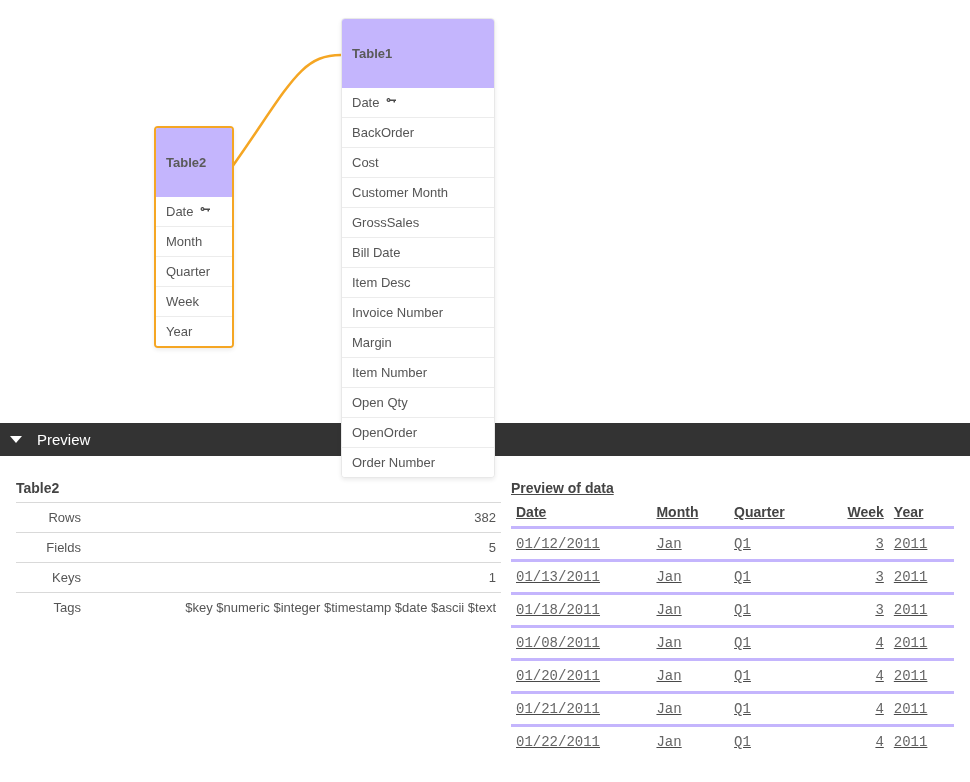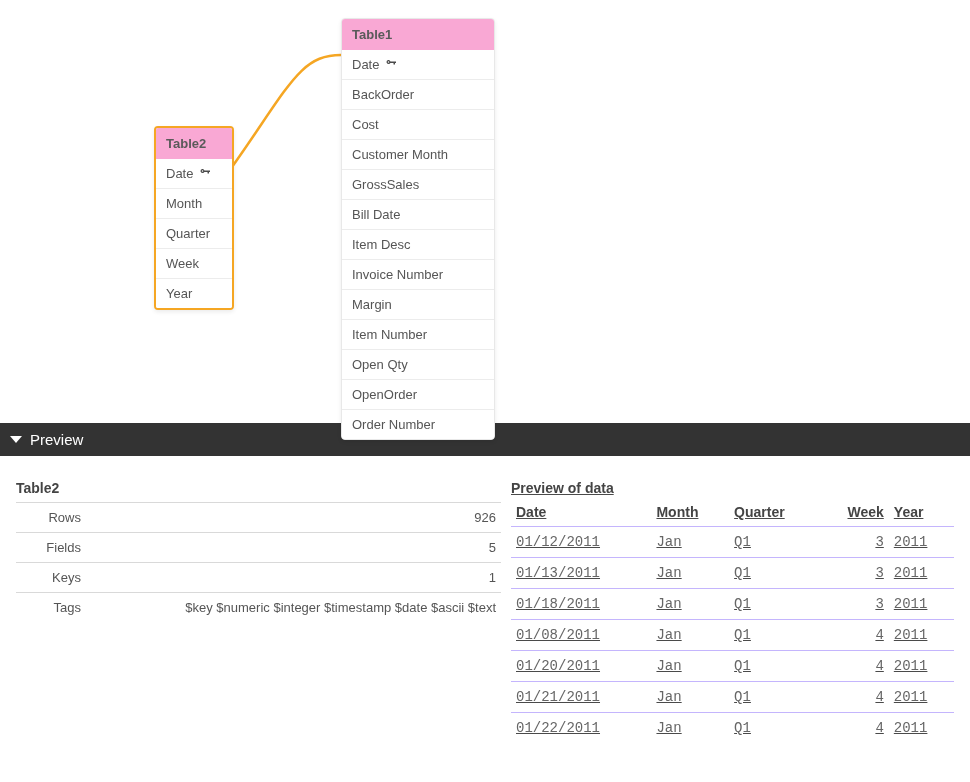--- a/index.html
+++ b/index.html
@@ -20,24 +20,24 @@
       position: absolute;
       background: #fff;
       border: 1px solid #e8e8e8;
       border-radius: 4px;
       box-shadow: 0 2px 4px rgba(0,0,0,0.08);
       overflow: hidden;
       font-size: 13px;
       color: #555;
     }
     .tbl-header {
-      background: #f9a8d4;
+      background: #c4b5fd;
       color: #5a5a5a;
       font-weight: bold;
-      padding: 8px 10px;
+      padding: 27px 10px;
       font-size: 13px;
     }
     .tbl-row {
       border-top: 1px solid #ececec;
       padding: 7px 10px;
       display: flex;
       align-items: center;
       gap: 6px;
       background: #fff;
     }
@@ -49,21 +49,21 @@
     #table1 { left: 341px; top: 18px; width: 154px; }
 
     
     .preview-bar {
       background: #333333;
       color: #fff;
       padding: 8px 10px;
       font-size: 15px;
       display: flex;
       align-items: center;
-      gap: 6px;
+      gap: 13px;
     }
     .preview-bar .tri {
       width: 0; height: 0;
       border-left: 6px solid transparent;
       border-right: 6px solid transparent;
       border-top: 7px solid #fff;
       margin-right: 2px;
     }
 
     
@@ -89,21 +89,21 @@
 
     .data-table { width: 100%; border-collapse: collapse; }
     .data-table th {
       text-align: left;
       font-weight: bold;
       color: #444;
       font-size: 14px;
       padding: 2px 5px 6px 5px;
     }
     .data-table th.r, .data-table td.r { text-align: right; }
-    .data-table tbody tr { border-top: 1px solid #c4b5fd; }
+    .data-table tbody tr { border-top: 3px solid #c4b5fd; }
     .data-table td { padding: 7px 5px; color: #666; }
     .data-table tbody td { font-family: "Courier New", Courier, monospace; font-size: 14px; }
   </style>
 </head>
 <body>
 
 <div class="diagram">
   <svg class="connector-svg" width="970" height="423">
     <path d="M 232 167 C 290 85, 300 55, 341 55" stroke="#f5a623" stroke-width="2.5" fill="none"></path>
   </svg>
@@ -186,21 +186,21 @@
   <span>Preview</span>
 </div>
 
 <div class="lower">
   <div class="panel-left">
     <div class="panel-title">Table2</div>
     <table class="meta-table">
       <tbody>
           <tr>
         <td class="k">Rows</td>
-        <td>926</td>
+        <td>382</td>
       </tr>
       <tr>
         <td class="k">Fields</td>
         <td>5</td>
       </tr>
       <tr>
         <td class="k">Keys</td>
         <td>1</td>
       </tr>
       <tr>

